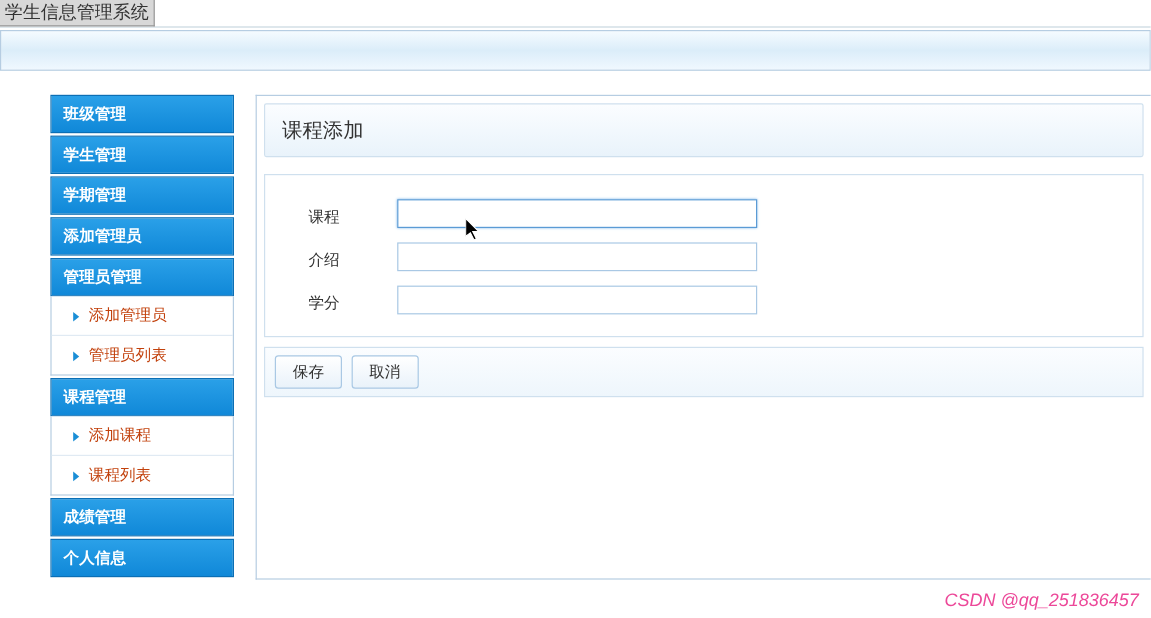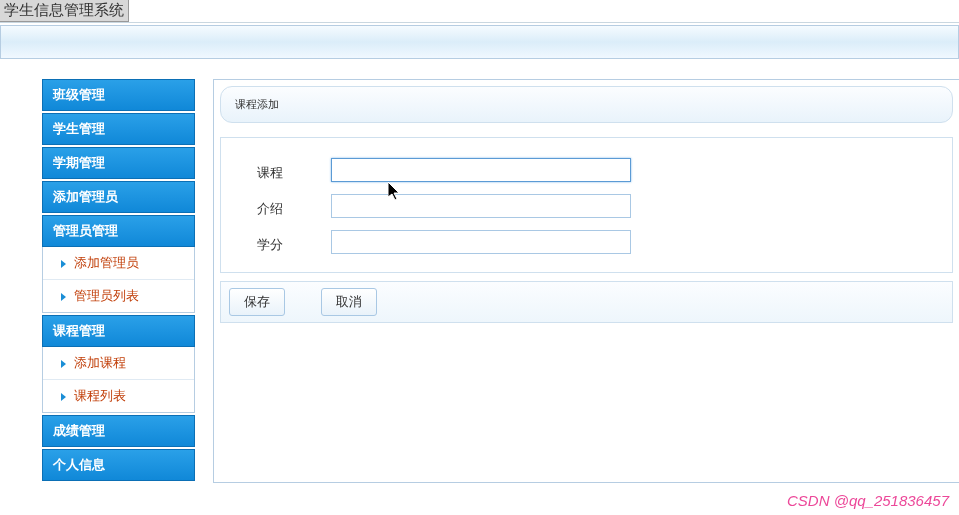--- a/index.html
+++ b/index.html
@@ -78,25 +78,25 @@
       flex: 1;
       border: 1px solid #b6cde2;
       border-right: none;
       min-height: 240px;
       padding: 0;
     }
     .panel-header {
       background: linear-gradient(#fbfdff, #e9f3fb);
       border-bottom: 1px solid #b6cde2;
       padding: 10px 14px;
-      font-size: 11px;
+      font-size: 17px;
       color: #333;
       margin: 6px 6px 14px 6px;
       border: 1px solid #cfe0ee;
-      border-radius: 12px;
+      border-radius: 2px;
     }
     .form-box {
       border: 1px solid #cfe0ee;
       margin: 0 6px 8px 6px;
       padding: 20px 20px 18px 20px;
     }
     .form-row {
       display: flex;
       align-items: flex-end;
       margin-bottom: 12px;
@@ -127,21 +127,21 @@
     }
     .btn {
       display: inline-block;
       min-width: 56px;
       padding: 4px 14px;
       background: linear-gradient(#ffffff,#e9f2fa);
       border: 1px solid #a9c8e4;
       border-radius: 3px;
       color: #333;
       cursor: pointer;
-      margin-right: 32px;
+      margin-right: 4px;
       font-size: 13px;
       text-align: center;
     }
     .watermark {
       position: absolute;
       right: 10px;
       bottom: 6px;
       color: #ec4899;
       font-size: 15px;
       font-style: italic;

